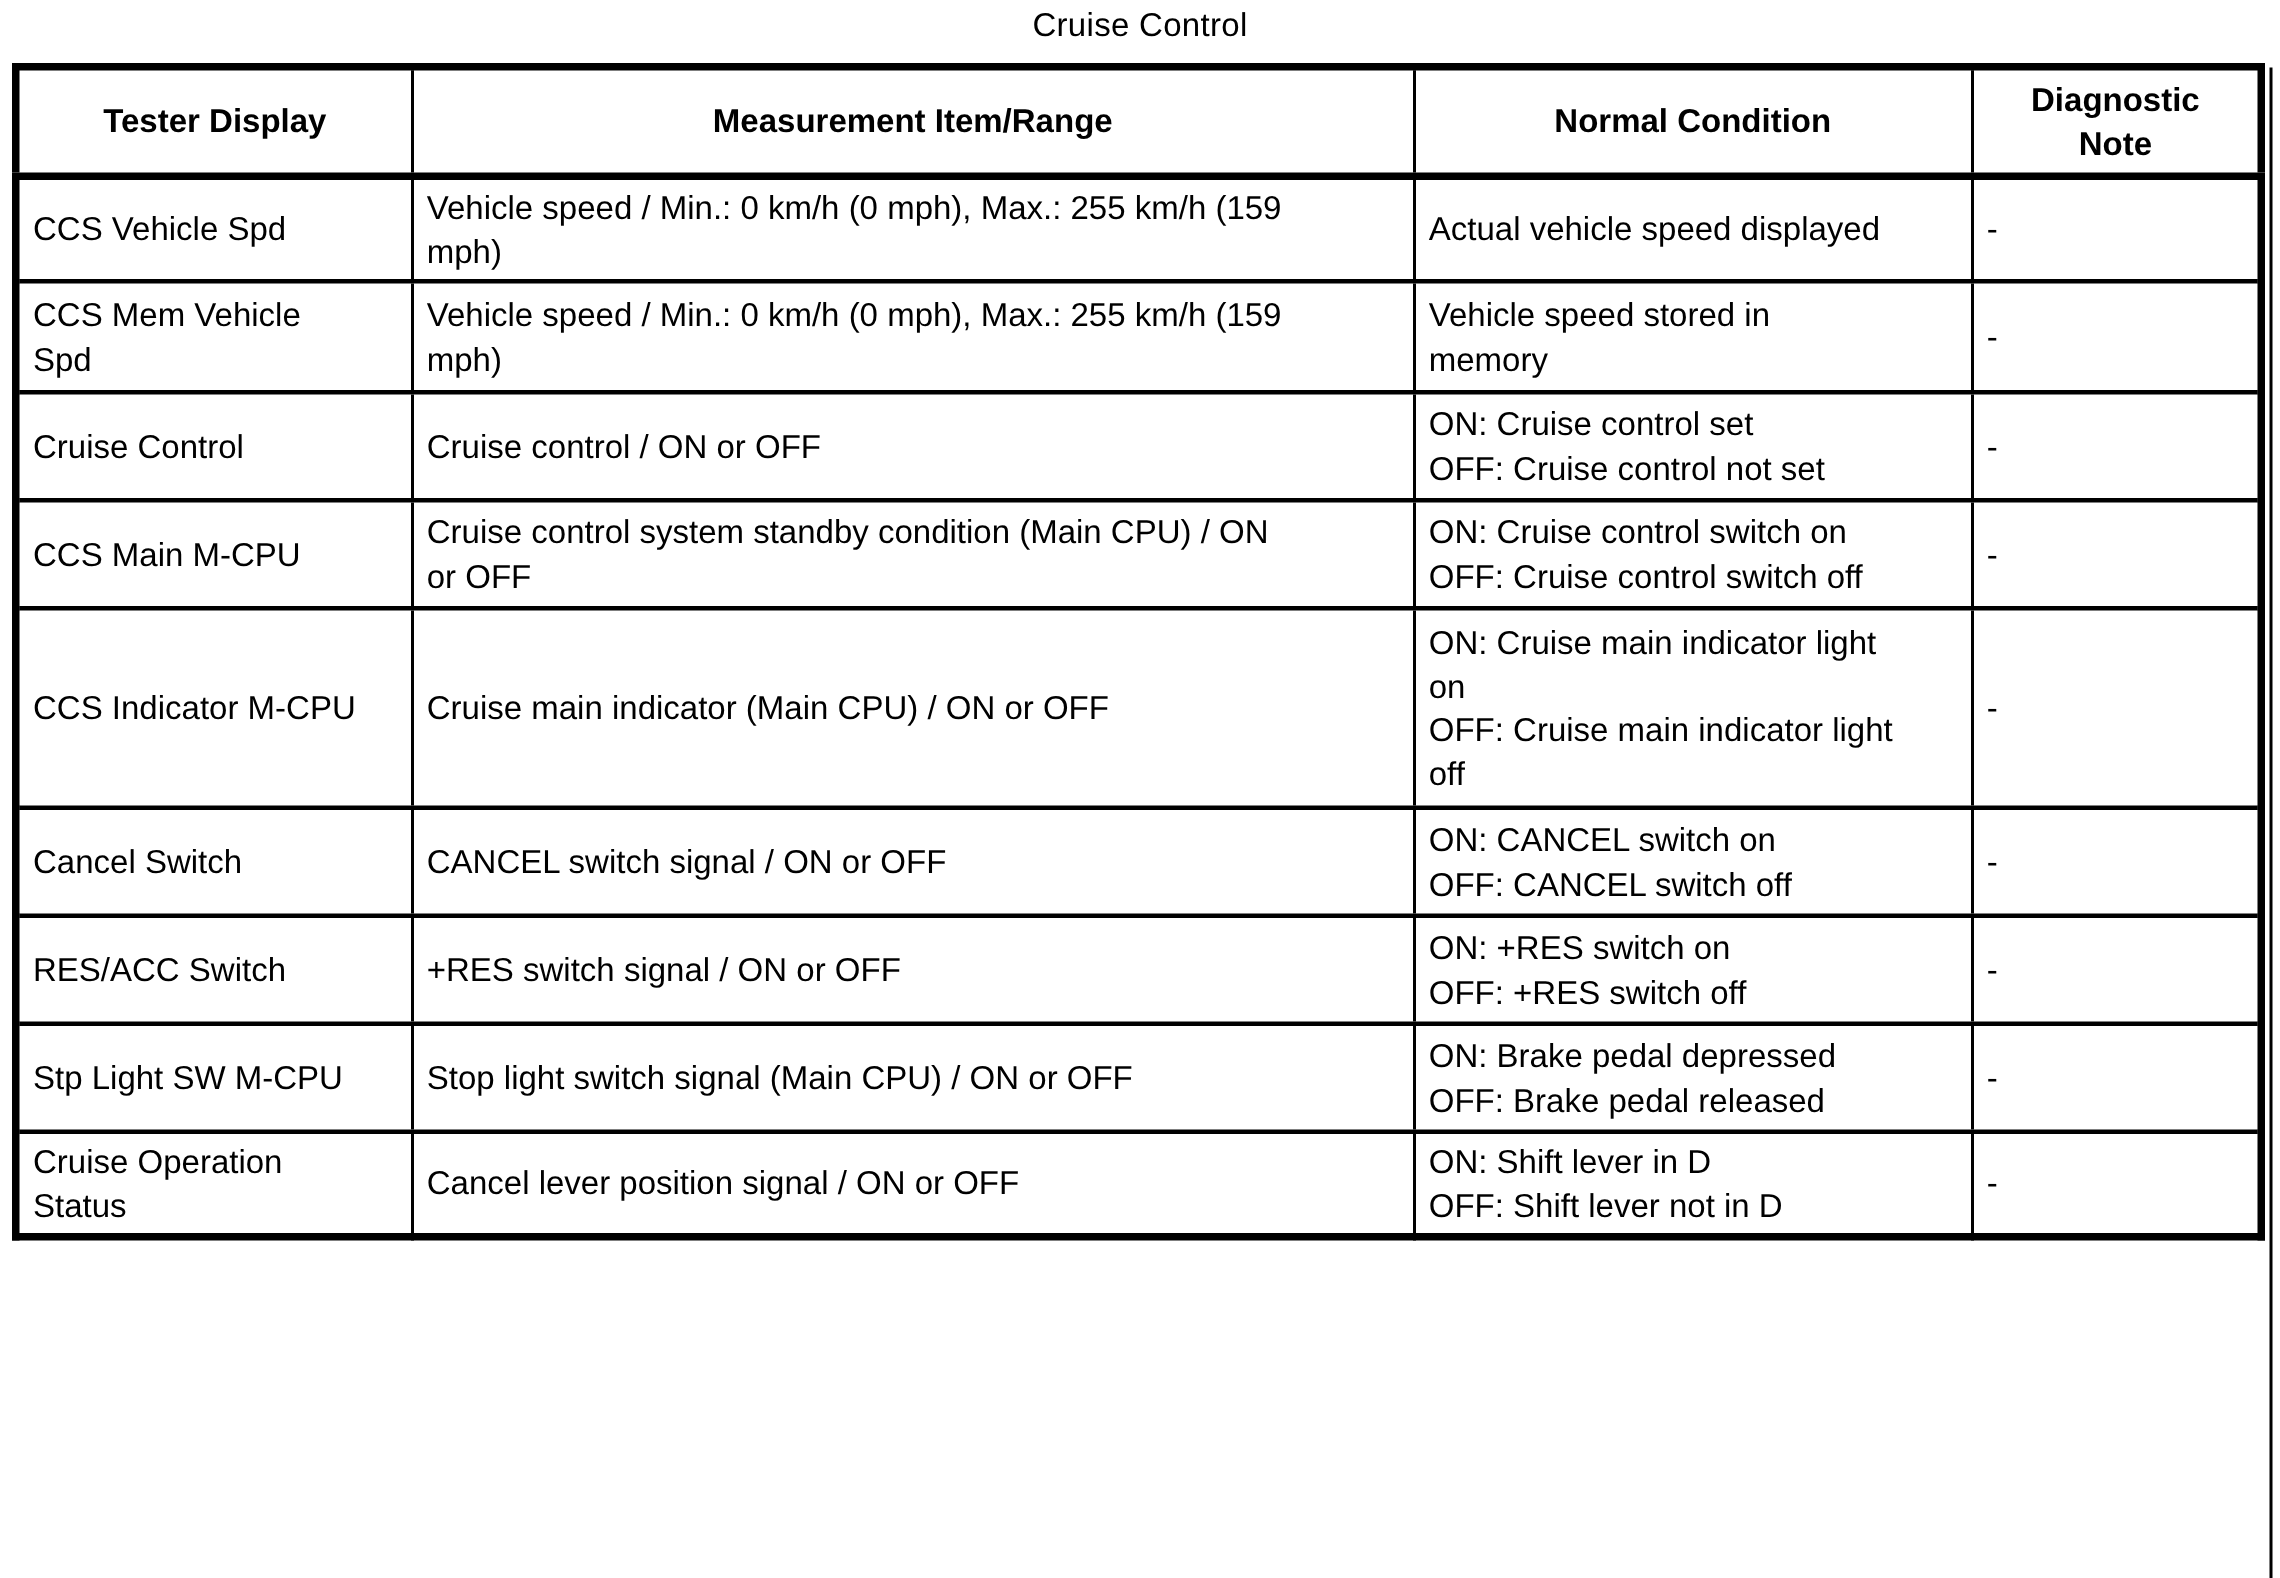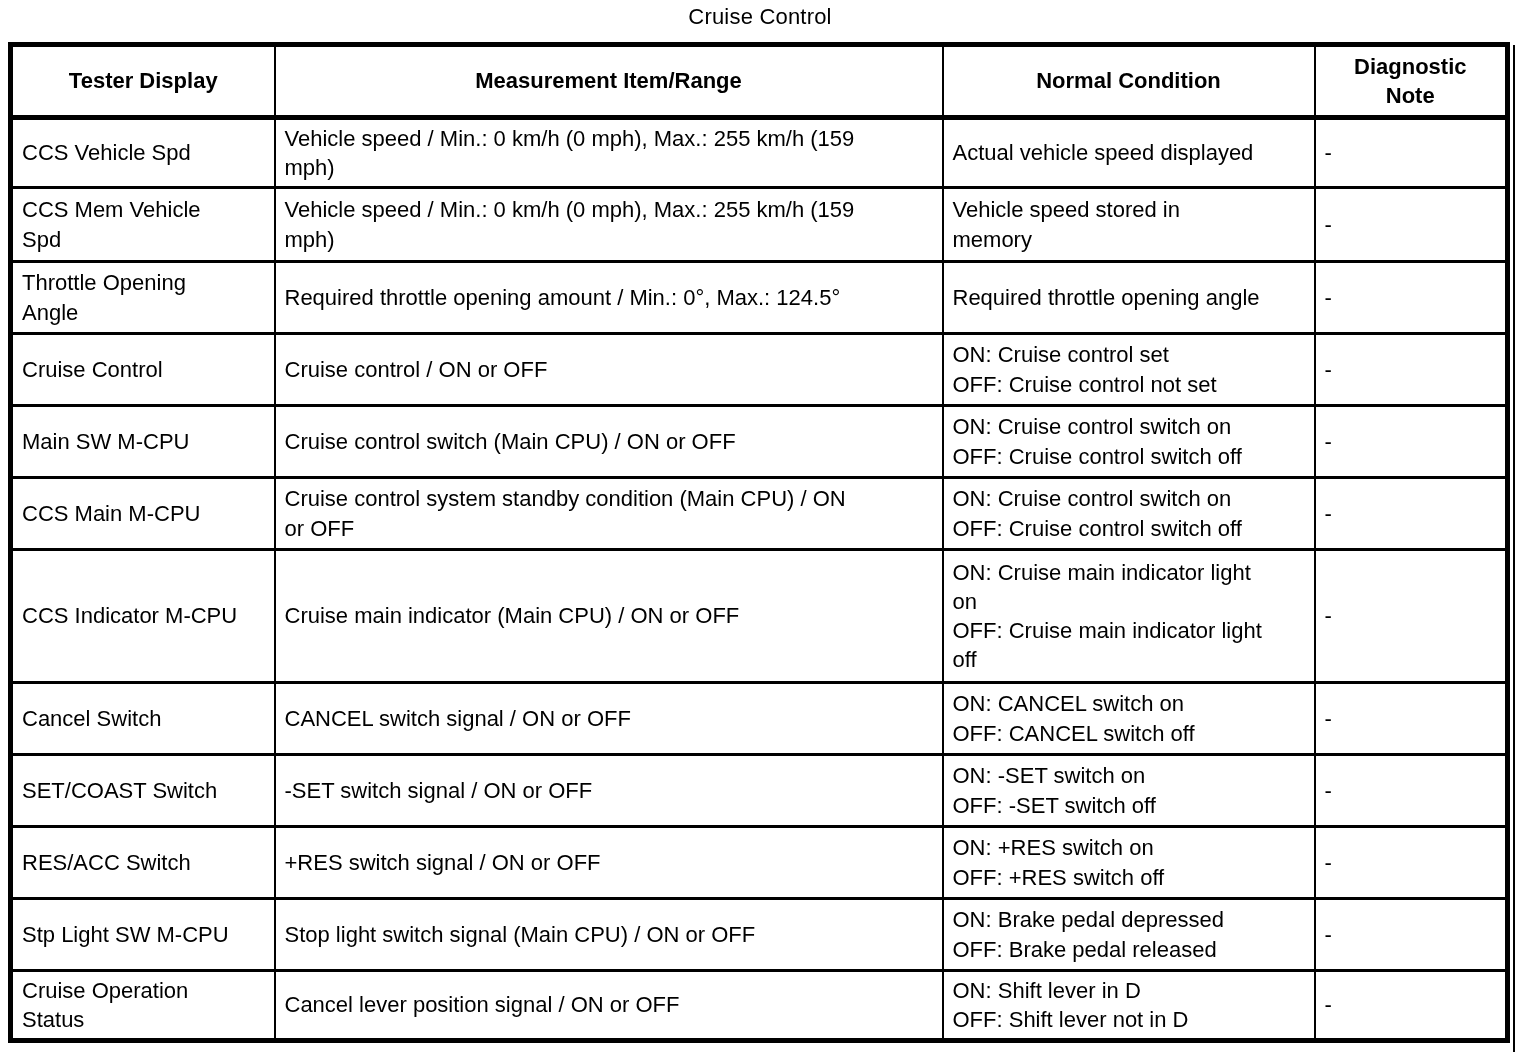--- a/index.html
+++ b/index.html
@@ -104,38 +104,24 @@
     <tr class="h74">
       <td>CCS Mem Vehicle
 Spd</td>
       <td>Vehicle speed / Min.: 0 km/h (0 mph), Max.: 255 km/h (159
 mph)</td>
       <td>Vehicle speed stored in
 memory</td>
       <td>-</td>
     </tr>
     <tr>
-      <td>Throttle Opening
-Angle</td>
-      <td>Required throttle opening amount / Min.: 0°, Max.: 124.5°</td>
-      <td>Required throttle opening angle</td>
-      <td>-</td>
-    </tr>
-    <tr>
       <td>Cruise Control</td>
       <td>Cruise control / ON or OFF</td>
       <td>ON: Cruise control set
 OFF: Cruise control not set</td>
-      <td>-</td>
-    </tr>
-    <tr>
-      <td>Main SW M-CPU</td>
-      <td>Cruise control switch (Main CPU) / ON or OFF</td>
-      <td>ON: Cruise control switch on
-OFF: Cruise control switch off</td>
       <td>-</td>
     </tr>
     <tr>
       <td>CCS Main M-CPU</td>
       <td>Cruise control system standby condition (Main CPU) / ON
 or OFF</td>
       <td>ON: Cruise control switch on
 OFF: Cruise control switch off</td>
       <td>-</td>
     </tr>
@@ -146,27 +132,20 @@
 on
 OFF: Cruise main indicator light
 off</td>
       <td>-</td>
     </tr>
     <tr>
       <td>Cancel Switch</td>
       <td>CANCEL switch signal / ON or OFF</td>
       <td>ON: CANCEL switch on
 OFF: CANCEL switch off</td>
-      <td>-</td>
-    </tr>
-    <tr>
-      <td>SET/COAST Switch</td>
-      <td>-SET switch signal / ON or OFF</td>
-      <td>ON: -SET switch on
-OFF: -SET switch off</td>
       <td>-</td>
     </tr>
     <tr>
       <td>RES/ACC Switch</td>
       <td>+RES switch signal / ON or OFF</td>
       <td>ON: +RES switch on
 OFF: +RES switch off</td>
       <td>-</td>
     </tr>
     <tr>

